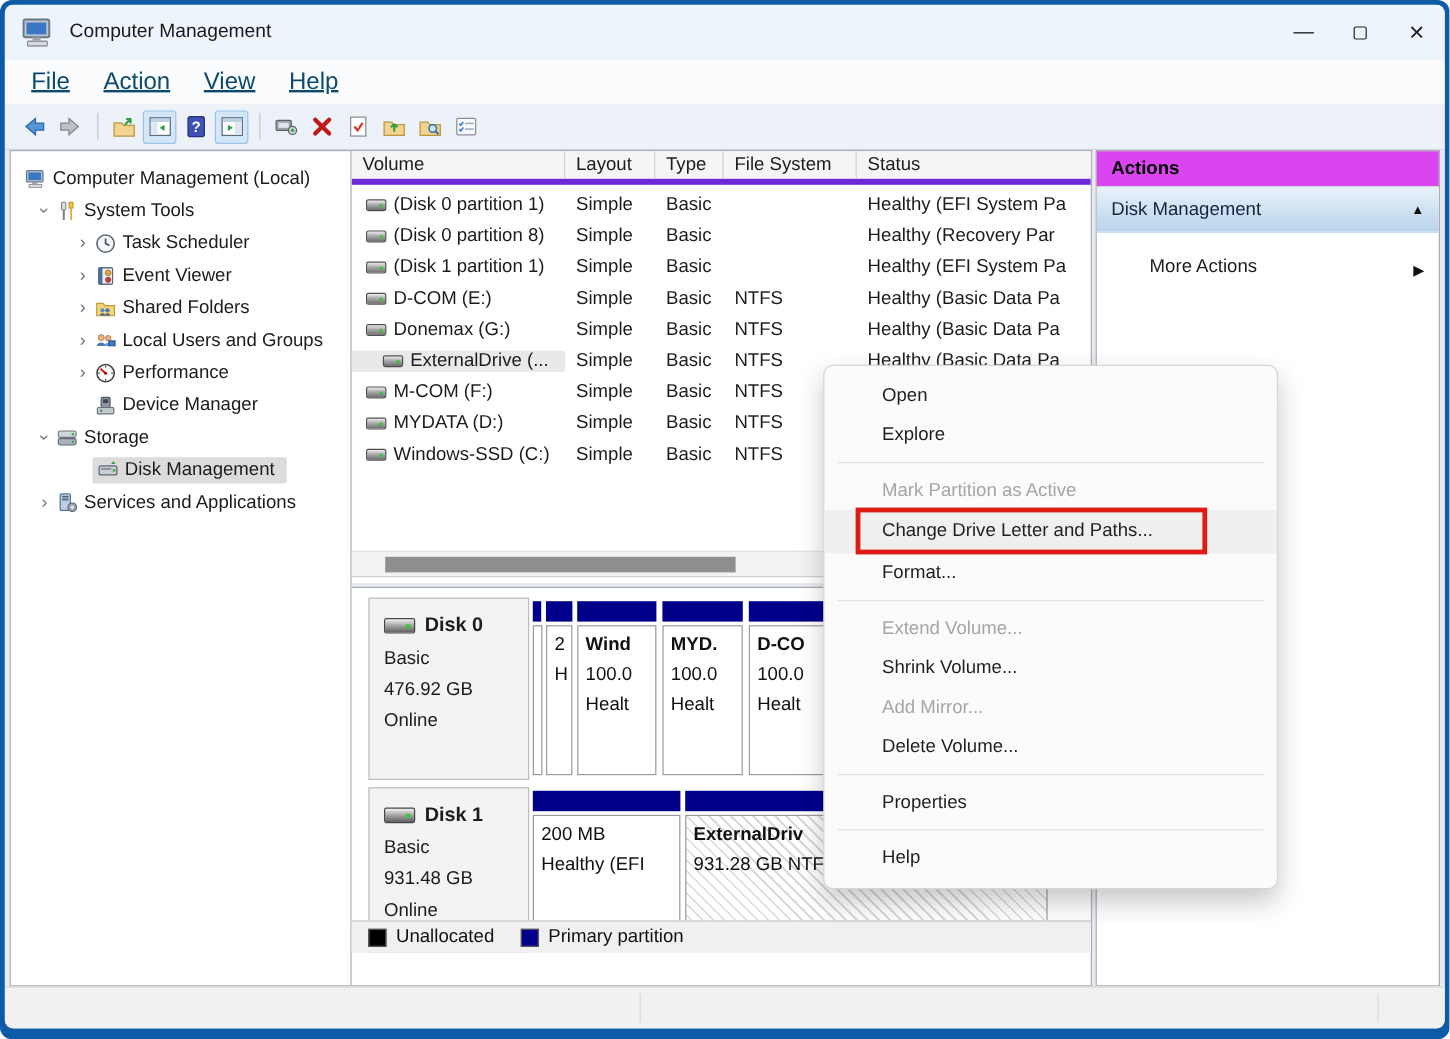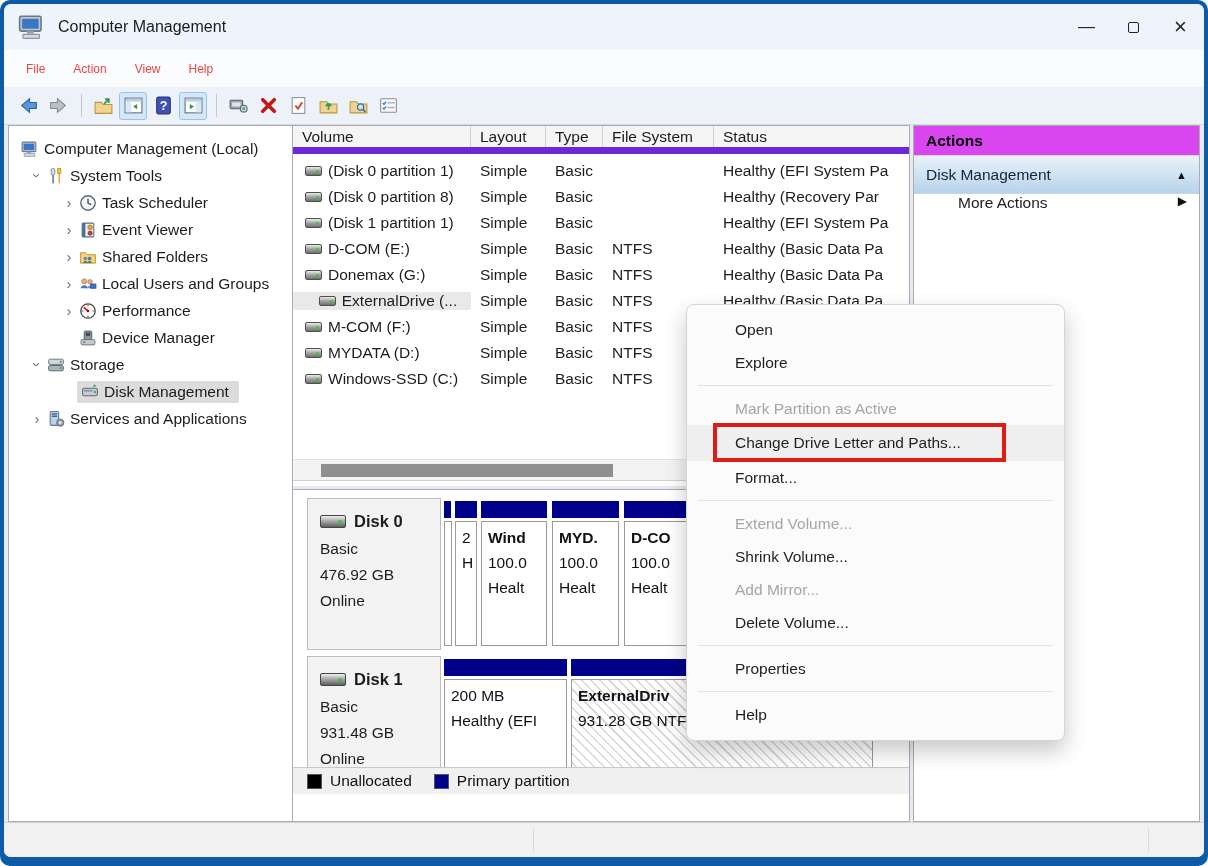--- a/index.html
+++ b/index.html
@@ -13,21 +13,21 @@
   .titlebar { position:absolute; left:0; top:0; right:0; height:46px; background:#eef4fb; display:flex; align-items:center; }
   .app-icon { margin-left:14px; width:28px; height:28px; }
   .title-text { margin-left:12px; font-size:16px; color:#1b1b1b; }
   .win-controls { margin-left:auto; display:flex; height:100%; }
   .win-btn { width:47px; height:100%; display:flex; align-items:center; justify-content:center; font-size:17px; color:#222; }
   .max-glyph { width:11px; height:11px; border:1.4px solid #222; border-radius:2px; }
   .close-glyph { font-size:22px; line-height:1; }
 
   
   .menubar { position:absolute; left:0; top:46px; right:0; height:37px; background:#fbfcfe; display:flex; align-items:center; padding-left:8px; }
-  .mitem { padding:0 14px; font-size:12px; color:#ef4444; }
+  .mitem { padding:0 14px; font-size:20px; color:#0c4a6e;text-decoration:underline; }
 
   
   .toolbar { position:absolute; left:0; top:83px; right:0; height:38px; background:#edf1f8; border-bottom:1px solid #d6d9de; display:flex; align-items:center; padding-left:10px; }
   .tbtn { width:28px; height:28px; display:flex; align-items:center; justify-content:center; border-radius:3px; border:1px solid transparent; margin-right:2px; }
   .tbtn.active { background:#d4e7f9; border-color:#9bc3e9; }
   .tbtn svg { width:21px; height:21px; }
   .tsep { width:1px; height:23px; background:#c4c7cb; margin:0 7px; }
 
   
   .main-bg { position:absolute; left:0; top:121px; right:0; bottom:35px; background:#e7ebf1; }
@@ -39,21 +39,21 @@
   
   .tree { padding-top:9px; }
   .trow { height:27px; display:flex; align-items:center; font-size:15.5px; color:#1c1c1c; white-space:nowrap; }
   .trow .chev { width:16px; text-align:center; color:#6e6e6e; font-size:15px; flex:none; }
   .chev.exp { transform:rotate(90deg); }
   .trow svg { width:18px; height:18px; margin:0 5px 0 2px; flex:none; }
   .ind0 { padding-left:10px; } .ind1 { padding-left:20px; } .ind2 { padding-left:52px; }
   .tsel { background:#dcdcdc; border-radius:2px; display:flex; align-items:center; padding:2px 10px 2px 2px; }
 
   
-  .vl-header { position:absolute; left:0; top:0; right:0; height:28px; background:#f5f5f5; border-bottom:7px solid #6d28d9; display:flex; font-size:15.5px; color:#1c1c1c; }
+  .vl-header { position:absolute; left:0; top:0; right:0; height:28px; background:#f5f5f5; border-bottom:5px solid #6d28d9; display:flex; font-size:15.5px; color:#1c1c1c; }
   .vl-hcell { display:flex; align-items:center; padding-left:9px; border-right:1px solid #d2d2d2; }
   .c-name{width:178px;} .c-layout{width:75px;} .c-type{width:57px;} .c-fs{width:111px;} .c-status{flex:1; border-right:none;}
   .vl-rows { position:absolute; left:0; top:32px; right:0; }
   .vrow { height:26px; display:flex; align-items:center; font-size:15.5px; color:#1c1c1c; }
   .vcell { padding-left:9px; white-space:nowrap; overflow:hidden; }
   .vname { width:178px; display:flex; align-items:center; gap:6px; padding-left:12px; }
   .vname.selected { background:#e9e9e9; border-radius:2px;justify-content:center; }
   .hdd { width:17px; height:10px; border-radius:2px; background:linear-gradient(#ececec,#a9a9a9 45%,#6f6f6f); border:1px solid #4f4f4f; position:relative; flex:none; }
   .hdd::after { content:""; position:absolute; right:2px; top:3px; width:3px; height:3px; border-radius:50%; background:#38c53a; }
 
@@ -80,21 +80,21 @@
   
   .legend { position:absolute; left:0; right:0; bottom:0; height:27px; background:#f0f0f0; border-top:1px solid #c9c9c9; display:flex; align-items:center; font-size:15.5px; color:#111; }
   .swatch { width:15px; height:15px; border:1px solid #555; margin-right:8px; flex:none; }
   .sw-black { background:#000; margin-left:14px; }
   .sw-navy { background:#00008b; margin-left:22px; }
 
   
   .act-header { height:30px; display:flex; align-items:center; padding-left:12px; font-weight:bold; font-size:15.5px; background:#d946ef; border-bottom:1px solid #d6d6d6; }
   .act-group { height:38px; display:flex; align-items:center; padding:0 12px; font-size:15.5px; color:#15243b; background:linear-gradient(#e9f2fb,#b7d3ea); border-bottom:1px solid #c4d6e6; }
   .act-group .tri { margin-left:auto; font-size:11px; color:#111; }
-  .act-more { height:38px; display:flex; align-items:flex-start; padding:0 12px 0 44px; font-size:15.5px; color:#1c1c1c; }
+  .act-more { height:38px; display:flex; align-items:flex-end; padding:0 12px 0 44px; font-size:15.5px; color:#1c1c1c; }
   .act-more .tri { margin-left:auto; font-size:12px; color:#111; }
 
   
   .statusbar { position:absolute; left:0; right:0; bottom:0; height:35px; background:#f1f1f1; border-top:1px solid #d4d4d4; }
   .ssep { position:absolute; top:5px; bottom:5px; width:1px; background:#d9d9d9; }
 
   
   .ctx { position:absolute; left:686px; top:304px; width:379px; background:#fbfbfb; border:1px solid #d5d5d5; border-radius:8px; box-shadow:0 10px 22px rgba(0,0,0,0.22); padding:8px 0 9px 0; z-index:50; }
   .citem { position:relative; height:33px; display:flex; align-items:center; padding-left:48px; font-size:15.5px; color:#1f1f1f; white-space:nowrap; }
   .citem.disabled { color:#a5a5a5; }

